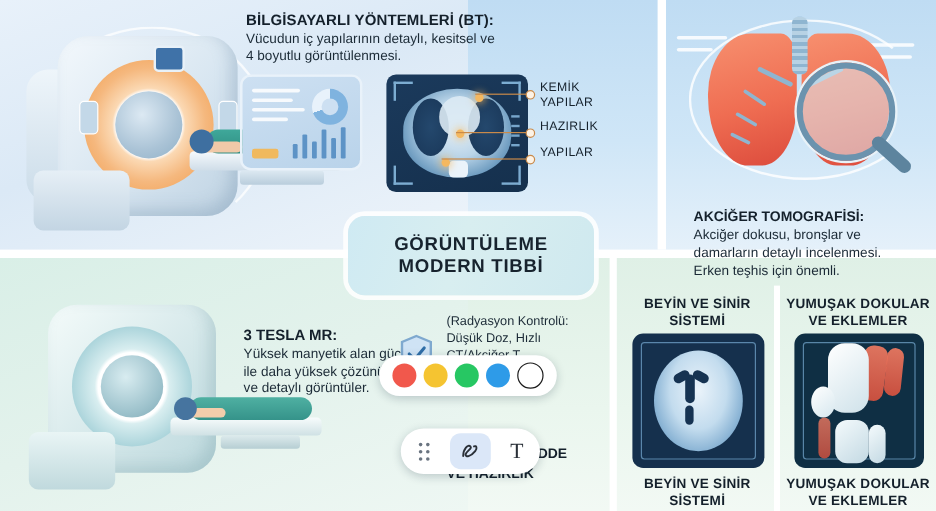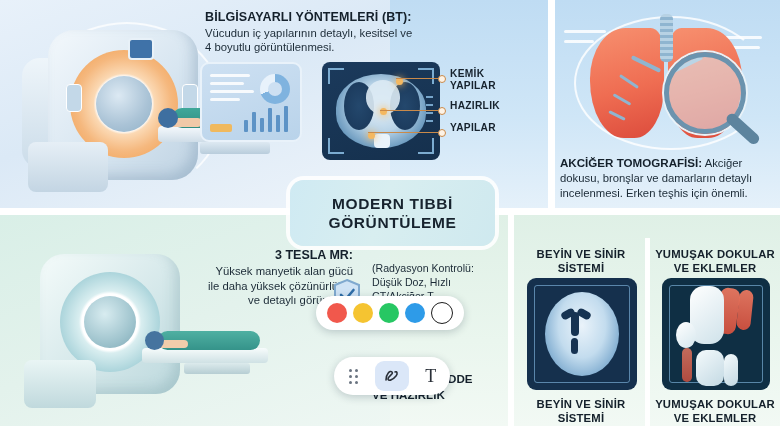--- a/index.html
+++ b/index.html
@@ -32,36 +32,36 @@
   
   .txt{position:absolute;z-index:20;}
   .hd{font-weight:bold;color:#14202b;}
   .bd{color:#1b2a36;}
 
   #ct-text{left:205px;top:10px;width:215px;}
   #ct-text .hd{font-size:12.5px;letter-spacing:.1px;}
   #ct-text .bd{font-size:11.3px;line-height:1.28;margin-top:2px;}
 
   #lung-text{left:560px;top:155px;width:218px;}
-  #lung-text p{margin:0;font-size:11.3px;line-height:1.33;color:#1b2a36;}
+  #lung-text p{margin:18px;font-size:11.3px;line-height:1.33;color:#1b2a36;}
   #lung-text b{font-size:11.6px;color:#14202b;}
 
-  #mr-text{left:203px;top:248px;width:150px;text-align:right;}
+  #mr-text{left:203px;top:272px;width:150px;}
   #mr-text .hd{font-size:12.5px;}
   #mr-text .bd{font-size:11.3px;line-height:1.3;margin-top:2px;}
 
   #safe-text{left:372px;top:262px;width:130px;}
   #safe-text .hd{font-size:11.8px;}
   #safe-text .bd{font-size:10.6px;line-height:1.3;}
 
   #madde-text{left:430px;top:372px;font-weight:bold;font-size:11.6px;color:#14202b;}
   #hazirlik-text{left:372px;top:388px;font-weight:bold;font-size:11.6px;color:#14202b;}
 
   
-  .callout{position:absolute;z-index:22;font-weight:bold;color:#16222d;font-size:10.2px;
+  .callout{position:absolute;z-index:22;font-weight:normal;color:#16222d;font-size:10.2px;
     letter-spacing:.3px;line-height:1.15;}
   .callout-dot{position:absolute;width:6px;height:6px;border-radius:50%;
     border:1.5px solid #c98a4a;background:#fdf3e6;z-index:22;}
   .callout-line{position:absolute;height:1px;background:#c98a4a;z-index:21;}
 
   #cl1{left:450px;top:68px;}
   #cl2{left:450px;top:100px;}
   #cl3{left:450px;top:122px;}
 
   
@@ -370,22 +370,22 @@
     <div>YUMUŞAK DOKULAR</div>
     <div>VE EKLEMLER</div>
   </div>
 
   <div class="sep" id="sep-h"></div>
   <div class="sep" id="sep-v-top"></div>
   <div class="sep" id="sep-v-bot"></div>
   <div class="sep" id="sep-v-bot2"></div>
 
   <div id="title-pill">
+    <span>GÖRÜNTÜLEME</span>
     <span>MODERN TIBBİ</span>
-    <span>GÖRÜNTÜLEME</span>
   </div>
 
   <div id="palette-bar">
     <div class="swatch" style="background: rgb(241, 88, 76);"></div>
     <div class="swatch" style="background: rgb(245, 196, 49);"></div>
     <div class="swatch" style="background: rgb(39, 199, 99);"></div>
     <div class="swatch" style="background: rgb(46, 155, 232);"></div>
     <div class="swatch outline"></div>
   </div>
 

